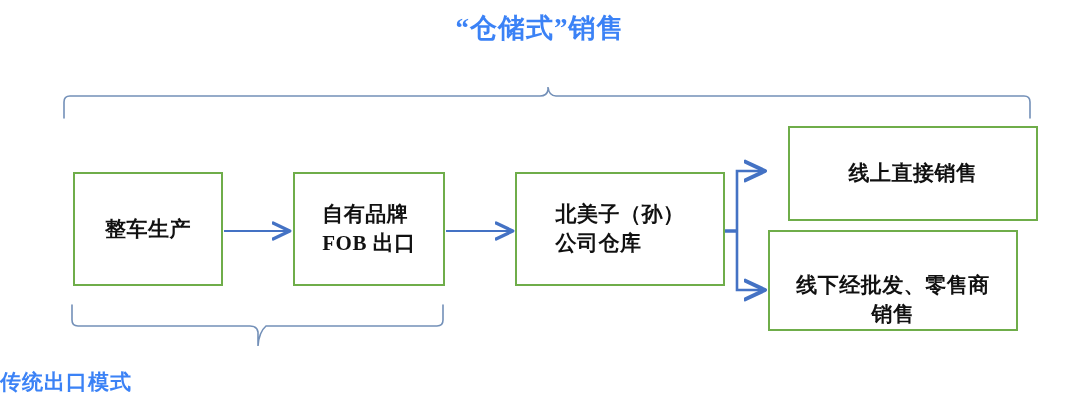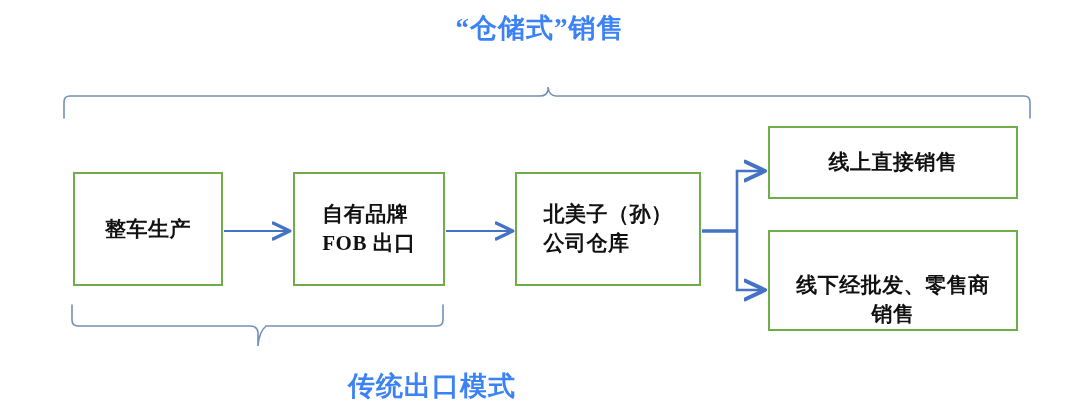--- a/index.html
+++ b/index.html
@@ -37,22 +37,22 @@
     font-weight: 700;
     font-size: 21px;
     line-height: 1.38;
     color: #111111;
     letter-spacing: 0.5px;
     white-space: pre-line;
     padding: 0 6px;
   }
   #node-1 { left: 73px;  top: 172px; width: 150px; height: 114px; }
   #node-2 { left: 293px; top: 172px; width: 152px; height: 114px; }
-  #node-3 { left: 515px; top: 172px; width: 186px; height: 114px; }
-  #node-4 { left: 768px; top: 126px; width: 250px; height: 73px; }
+  #node-3 { left: 515px; top: 172px; width: 210px; height: 114px; }
+  #node-4 { left: 788px; top: 126px; width: 250px; height: 95px; }
   #node-5 { left: 768px; top: 230px; width: 250px; height: 101px; align-items: flex-end; }
   #node-2 .node-label { text-align: left; }
   #node-3 .node-label { text-align: left; }
 
   .caption {
     position: absolute;
     font-family: "Liberation Serif", "DejaVu Serif", serif;
     font-weight: 700;
     color: #3b82f6;
     white-space: nowrap;
@@ -62,22 +62,22 @@
     top: 10px;
     width: 1080px;
     text-align: center;
     font-size: 27px;
     letter-spacing: 1px;
   }
   #bottom-caption {
     left: 0;
     top: 368px;
     width: 516px;
-    text-align: right;
-    font-size: 27px;
+    text-align: left;
+    font-size: 21px;
     letter-spacing: 1px;
   }
 </style>
 </head>
 <body>
 
 <div id="canvas">
 
   <svg class="diagram-svg" viewBox="0 0 1080 417">
     <defs>

